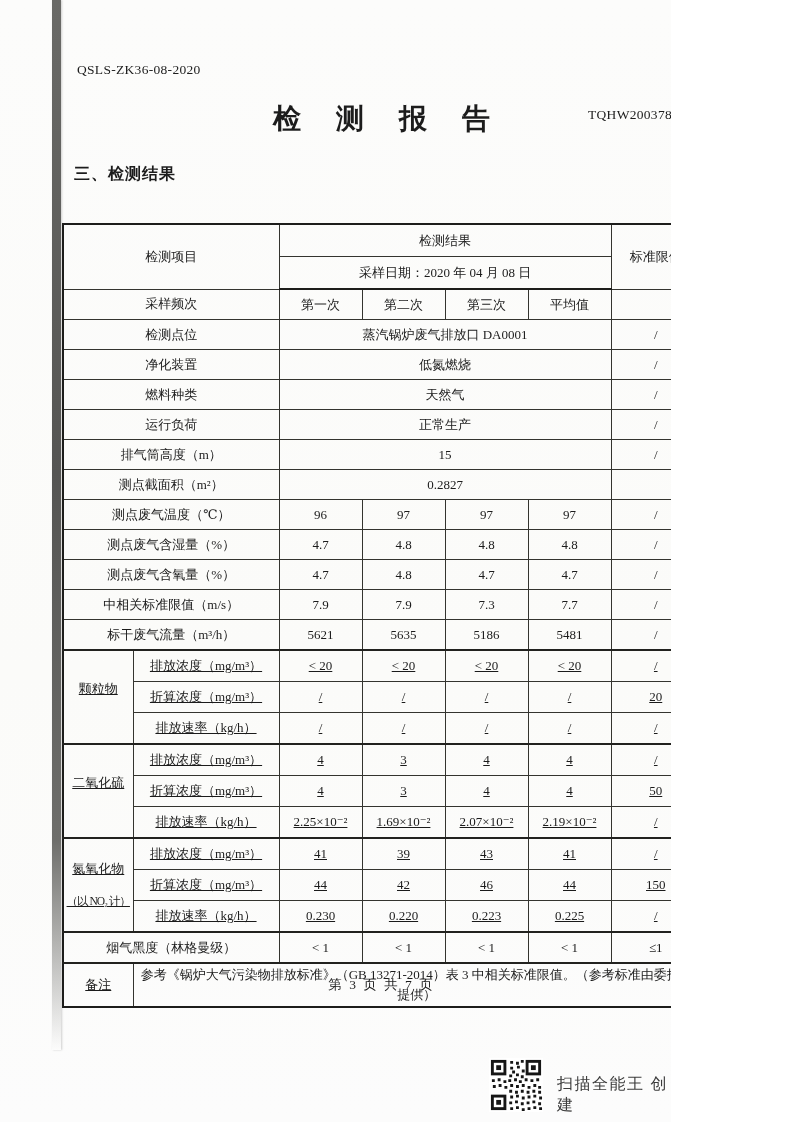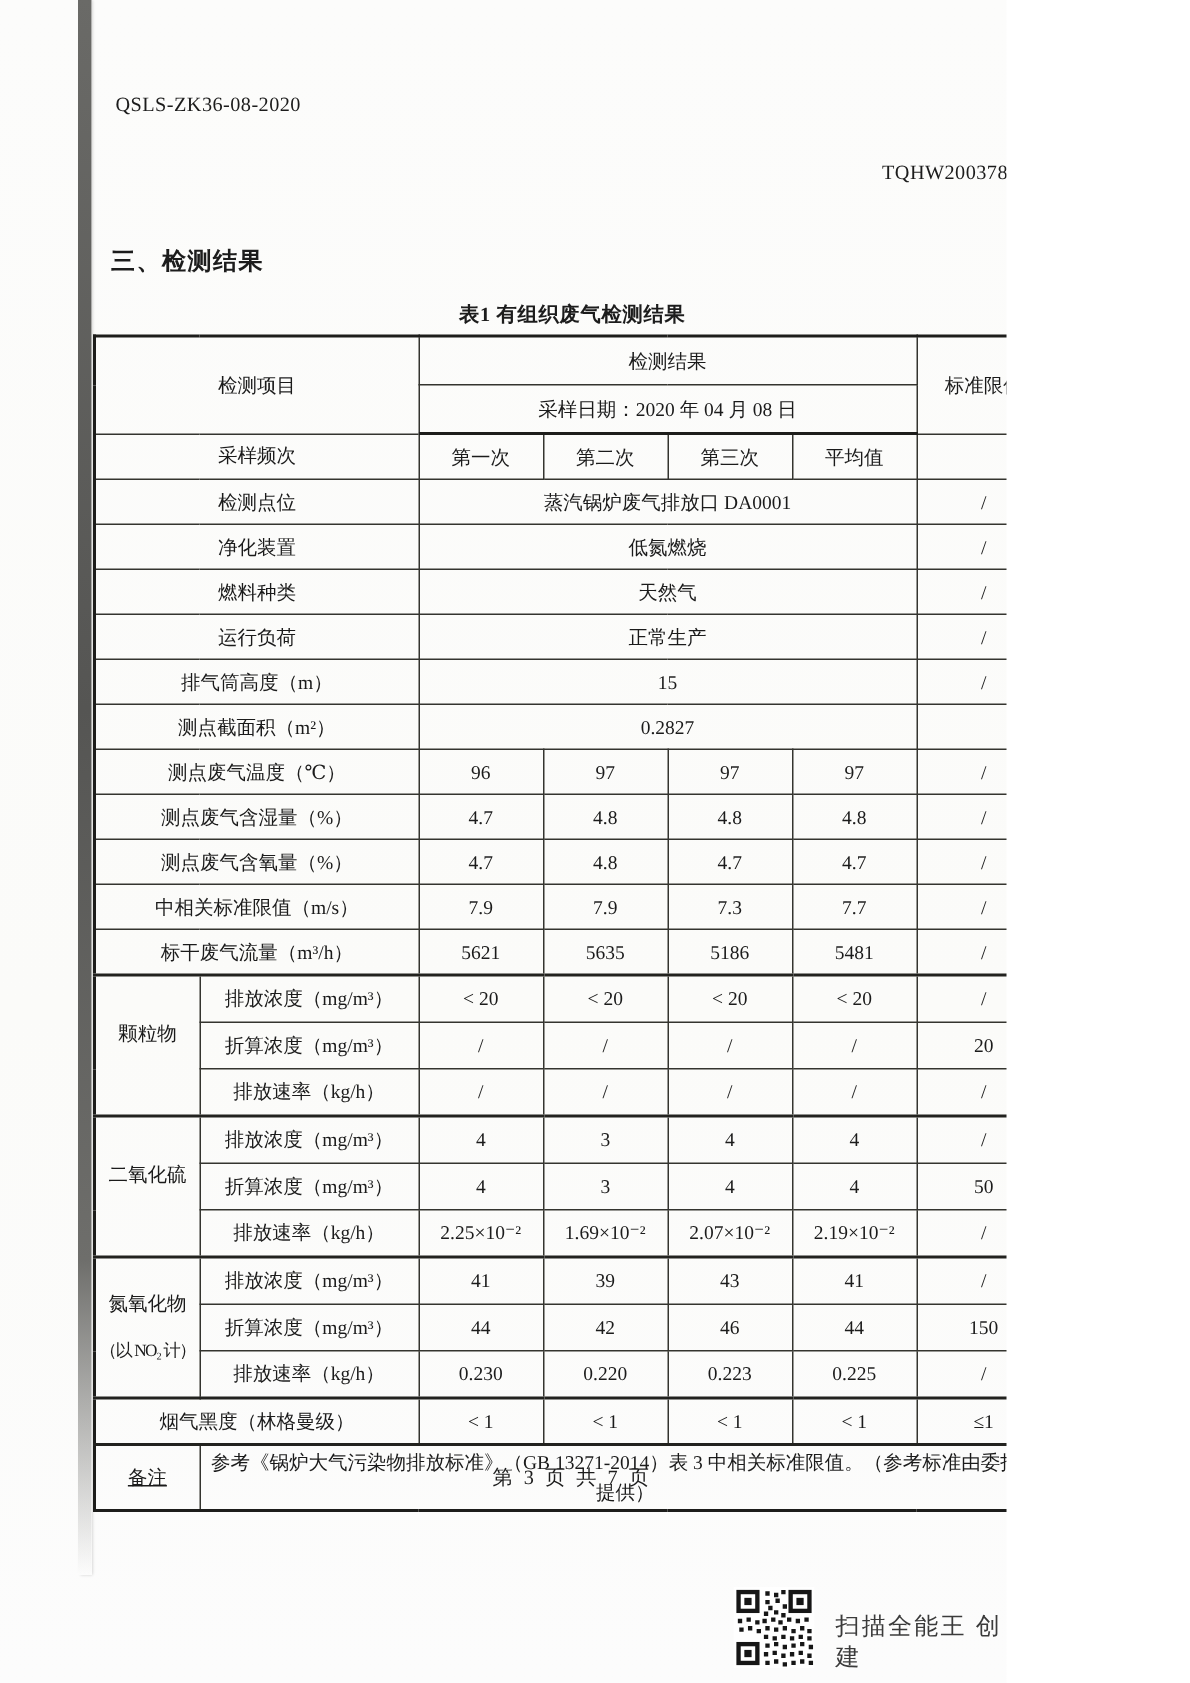--- a/index.html
+++ b/index.html
@@ -24,21 +24,21 @@
     position:absolute;left:62px;top:223px;width:638px;
     border-collapse:collapse;table-layout:fixed;
     font-size:13px;color:#1b1b1b;
     border:2.5px solid #1d1d1b;
   }
   table.t td{border:1px solid #34342f;text-align:center;vertical-align:middle;
     padding:1px 2px;height:27px;overflow:hidden;}
   tr.hd1 td{height:29px;}
   tr.hd2 td{border-bottom-width:2.5px;border-bottom-color:#1d1d1b;height:29px;}
   tr.thick td{border-top-width:2px;border-top-color:#22221f;}
-  tr.grow td{height:28px;}
+  tr.grow td{height:28px;text-decoration:underline;}
   td.gname{font-size:13px;line-height:1.35;padding:0;}
   .gname2{font-size:11.5px;letter-spacing:-1px;white-space:nowrap;margin-top:16px;}
   td.remark-label{height:44px;text-decoration:underline;}
   td.remark-text{text-align:left;padding:3px 8px;line-height:1.55;font-size:13px;}
   .footer{position:absolute;left:63px;top:976px;width:637px;text-align:center;
     font-size:13.5px;letter-spacing:2px;}
   .qr{position:absolute;left:489px;top:1058px;}
   .qr-caption{position:absolute;left:557px;top:1074px;font-size:16px;color:#3b3b3b;
     font-family:"Liberation Sans","DejaVu Sans",sans-serif;letter-spacing:1.5px;}
   .stamp{position:absolute;left:726px;top:640px;}
@@ -46,22 +46,22 @@
 </head>
 <body>
 
 <div class="page">
 
   <div class="scan-strip"></div>
 
   <div class="doc-left">QSLS-ZK36-08-2020</div>
   <div class="doc-right">TQHW200378</div>
 
+  <div class="title">检 测 报 告</div>
   <div class="section">三、检测结果</div>
-  <div class="tbl-title">表1 有组织废气检测结果</div>
 
   <table class="t">
     <colgroup>
       <col style="width:70px">
         <col style="width:146px">
       <col style="width:83px">
         <col style="width:83px">
         <col style="width:83px">
         <col style="width:83px">
       <col style="width:90px">

